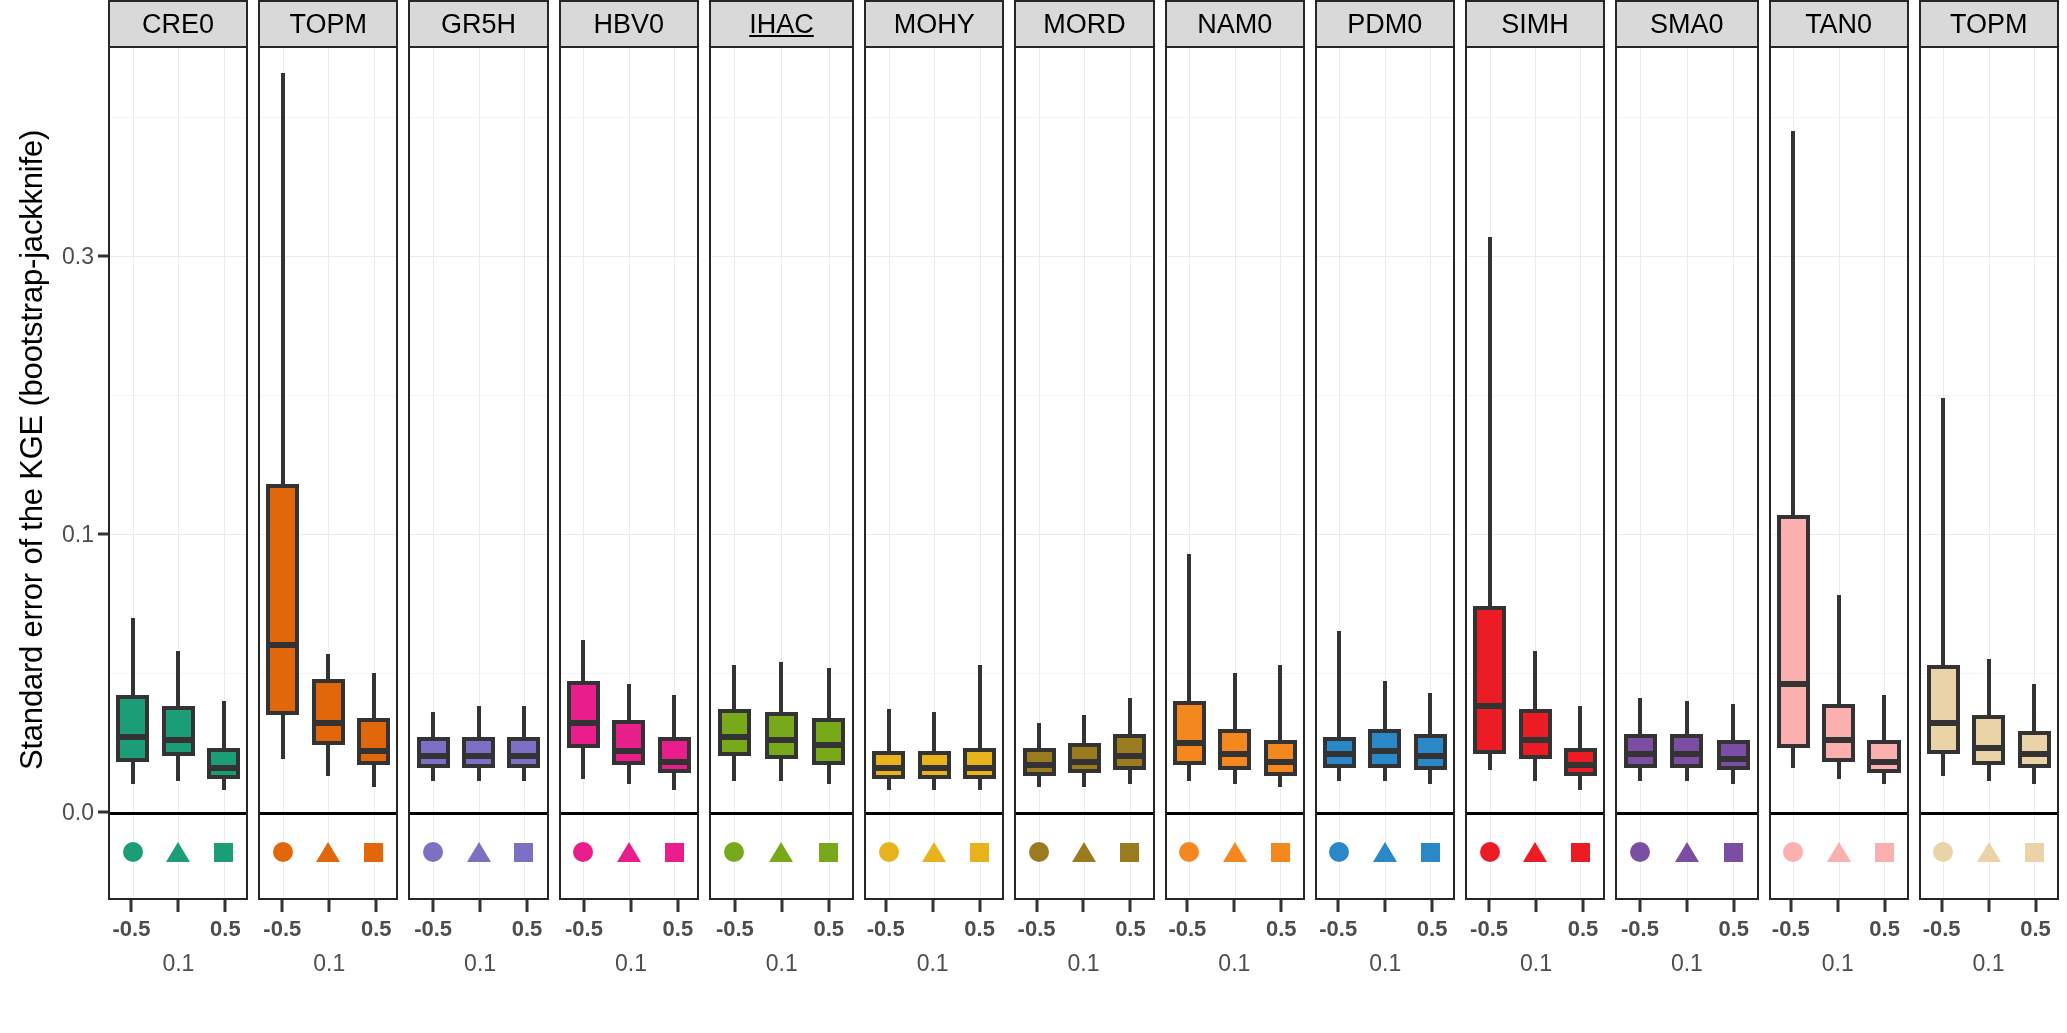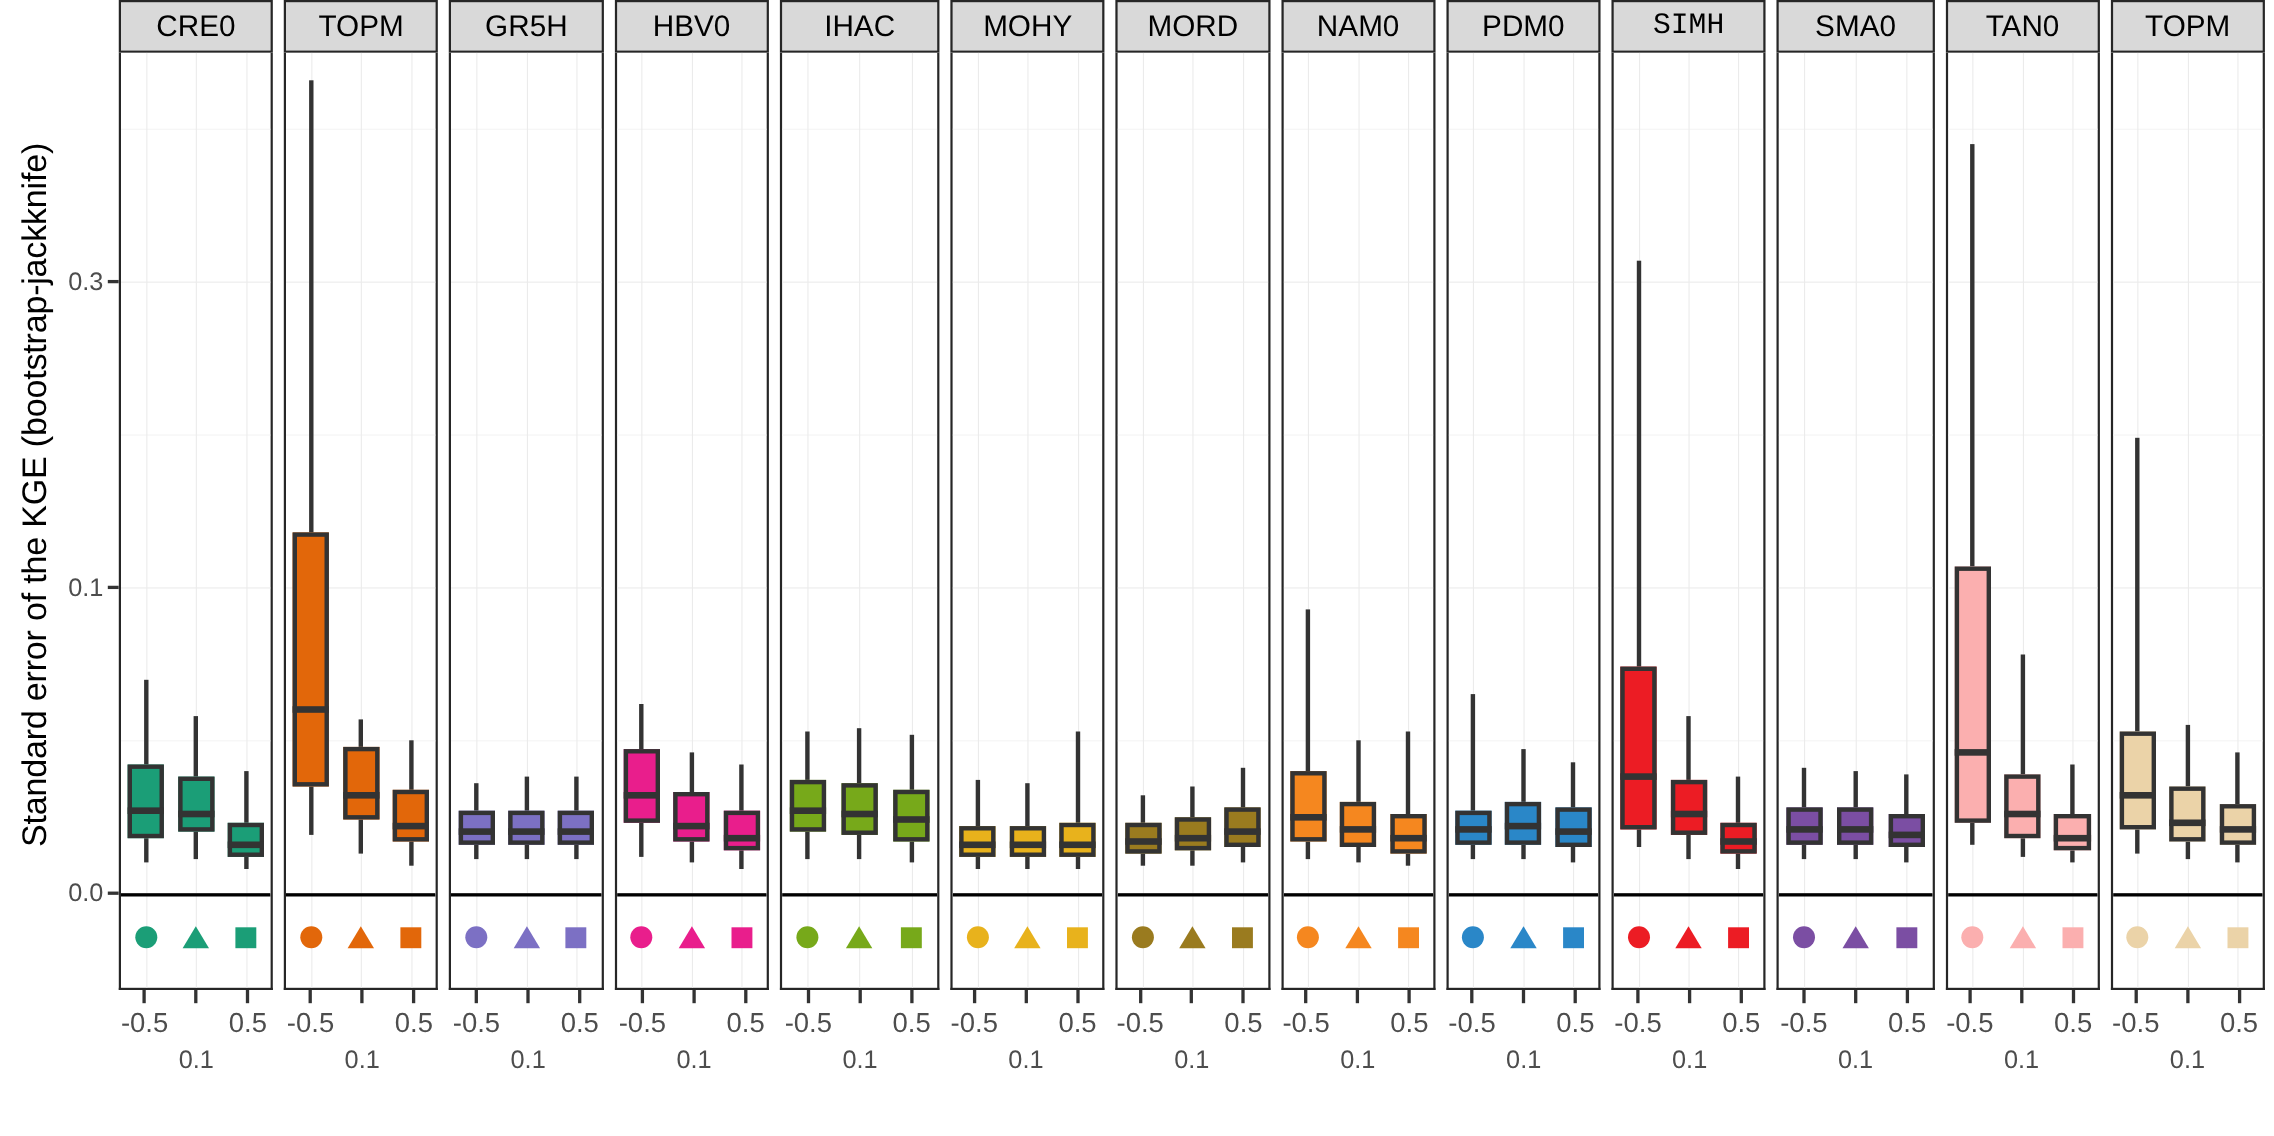--- a/index.html
+++ b/index.html
@@ -99,21 +99,21 @@
   .sh-square { width:19px; height:19px; }
   .sh-tri { width:0; height:0; border-left:12px solid transparent; border-right:12px solid transparent; }
 
   
   #x-axis { position:absolute; left:108px; top:900px; height:60px; }
   .xpanel { position:absolute; top:0; height:60px; }
   .xtick-mark { position:absolute; top:0; width:3px; height:12px; background:#333; transform:translateX(-50%); }
   .xtick-label {
     position:absolute; top:16px;
     transform:translateX(-50%);
-    font-size:25px; color:#4d4d4d; white-space:nowrap;
+    font-size:22px; color:#4d4d4d; white-space:nowrap;font-weight:bold;
   }
   .xgroup-label {
     position:absolute; top:50px;
     transform:translateX(-50%);
     font-size:23px; color:#4d4d4d; white-space:nowrap;
   }
 
   #x-axis-title {
     position:absolute; left:108px; top:985px;
     width:1959px; text-align:center;
@@ -308,21 +308,21 @@
             </div>
             <div class="shape-slot" style="left: 50%;">
               <div class="sh-tri" style="border-bottom: 20px solid rgb(233, 30, 140);"></div>
             </div>
             <div class="shape-slot" style="left: 83.3333%;">
               <div class="sh-square" style="background: rgb(233, 30, 140);"></div>
             </div>
           </div>
         </div>
       </div>
-      <div class="panel" style="width: 146px;">
+      <div class="panel" style="width: 146px; text-decoration: underline;">
         <div class="strip">IHAC</div>
         <div class="plot-area">
           <div class="grid-h" style="top: 764px;"></div>
           <div class="grid-h" style="top: 486.182px;"></div>
           <div class="grid-h" style="top: 208.364px;"></div>
           <div class="grid-h minor" style="top: 625.091px;"></div>
           <div class="grid-h minor" style="top: 347.273px;"></div>
           <div class="grid-h minor" style="top: 69.4545px;"></div>
           <div class="grid-v" style="left: 16.6667%;"></div>
           <div class="grid-v" style="left: 50%;"></div>
@@ -528,21 +528,21 @@
             </div>
             <div class="shape-slot" style="left: 50%;">
               <div class="sh-tri" style="border-bottom: 20px solid rgb(42, 135, 200);"></div>
             </div>
             <div class="shape-slot" style="left: 83.3333%;">
               <div class="sh-square" style="background: rgb(42, 135, 200);"></div>
             </div>
           </div>
         </div>
       </div>
-      <div class="panel" style="width: 140.846px; font-family: Liberation Mono, monospace;">
+      <div class="panel" style="width: 140.846px;">
         <div class="strip">SIMH</div>
         <div class="plot-area">
           <div class="grid-h" style="top: 764px;"></div>
           <div class="grid-h" style="top: 486.182px;"></div>
           <div class="grid-h" style="top: 208.364px;"></div>
           <div class="grid-h minor" style="top: 625.091px;"></div>
           <div class="grid-h minor" style="top: 347.273px;"></div>
           <div class="grid-h minor" style="top: 69.4545px;"></div>
           <div class="grid-v" style="left: 16.6667%;"></div>
           <div class="grid-v" style="left: 50%;"></div>

